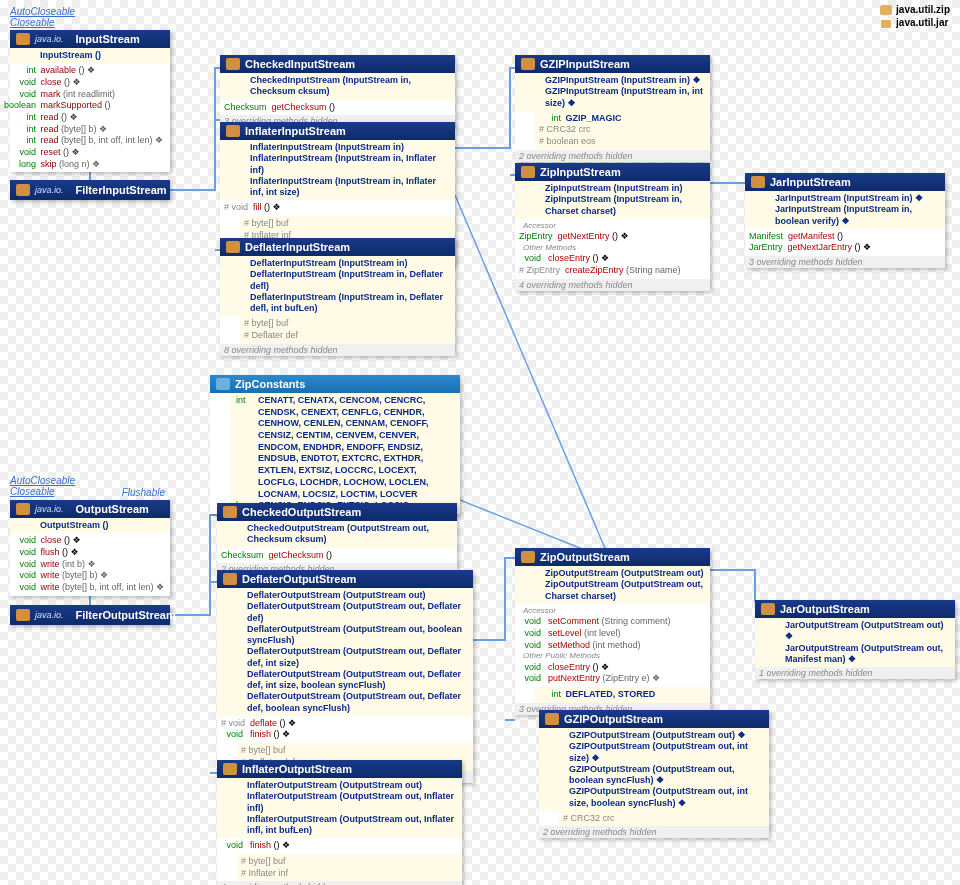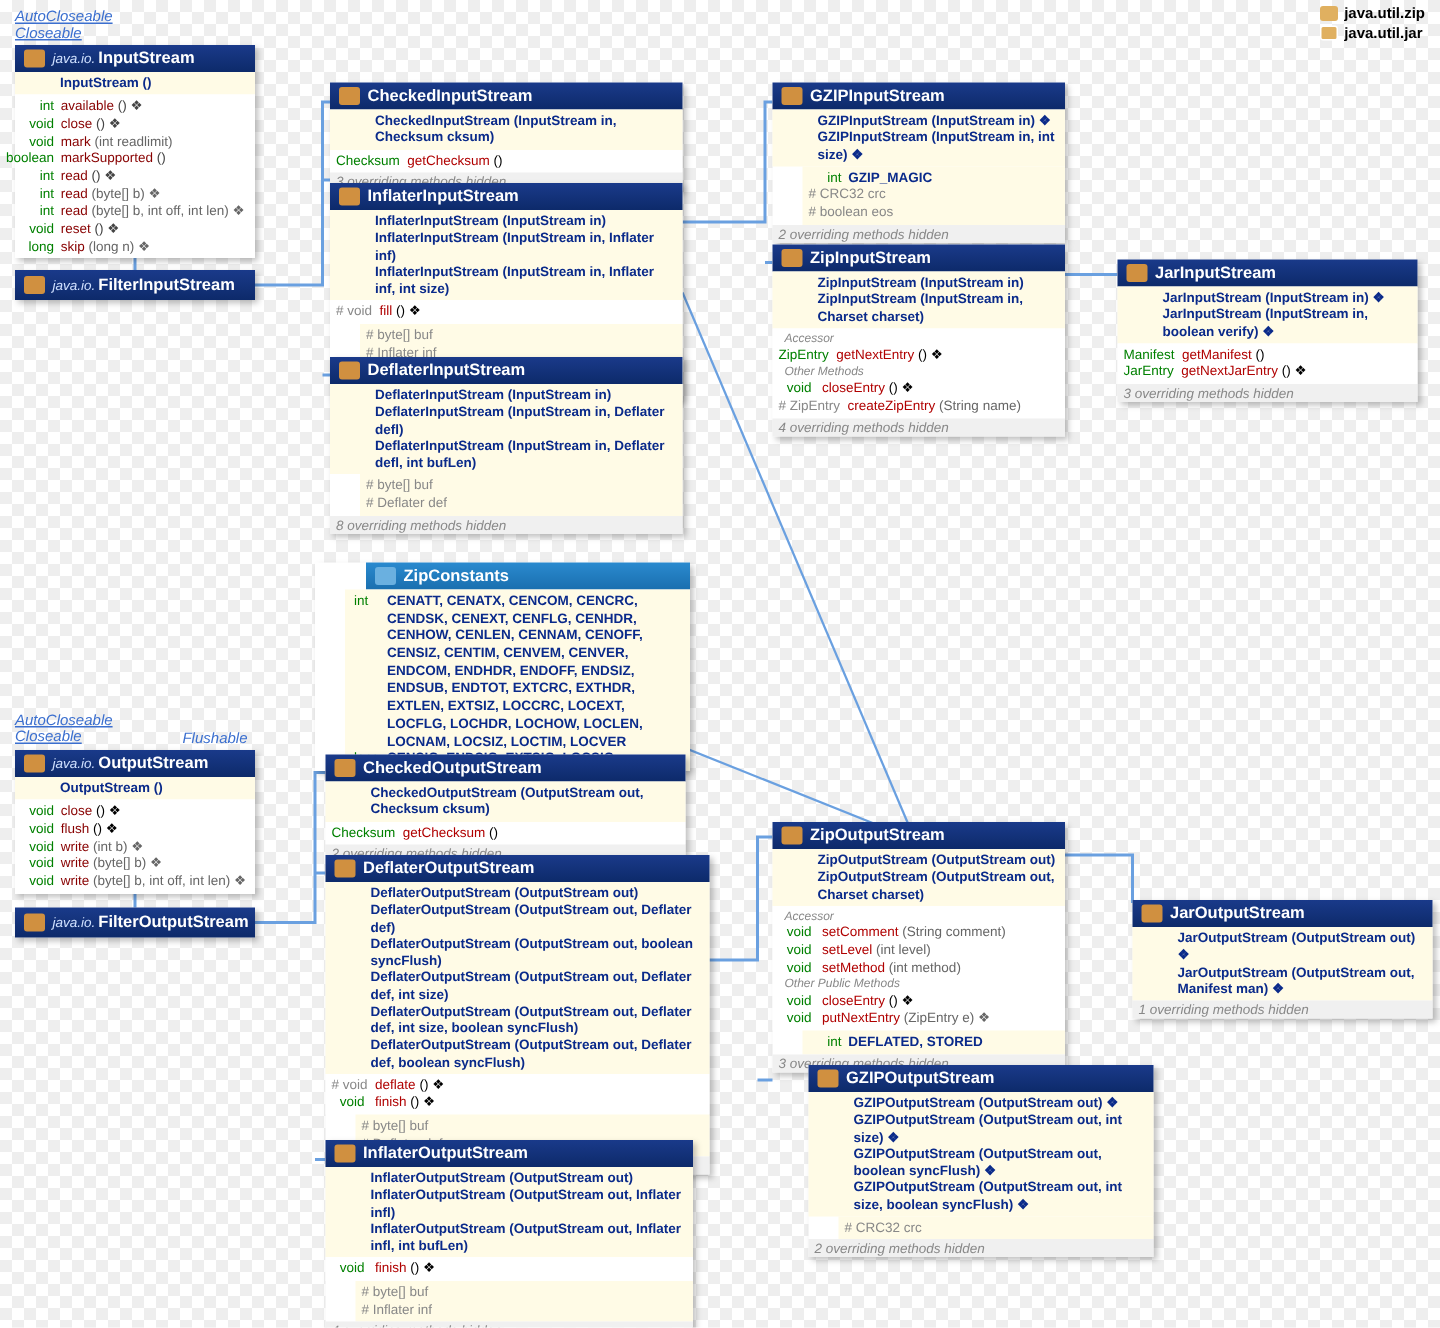--- a/index.html
+++ b/index.html
@@ -34,22 +34,22 @@
   }
   .titlebar {
     background: linear-gradient(#1a3a8a,#0d2a6a);
     color:#fff;
     font-weight:bold;
     font-size:11px;
     padding:3px 6px;
     display:flex;
     align-items:center;
   }
-  .titlebar.iface { background: linear-gradient(#2a8acf,#1a6faf); margin-left: 34px; }
-  .titlebar .pkg { font-weight:normal; font-style:italic; font-size:9px; margin-right:2px; color:#cfe0ff; }
+  .titlebar.iface { background: linear-gradient(#2a8acf,#1a6faf); }
+  .titlebar .pkg { font-weight:normal; font-style:italic; font-size:9px; margin-right:12px; color:#cfe0ff; }
   .titlebar .ic { display:inline-block; width:14px; height:12px; background:#d09040; border-radius:2px; margin-right:5px; flex-shrink:0; }
   .titlebar .ic.iface { background:#6ab0e0; }
   .titlebar.simple { padding:4px 6px; }
   .sec-ctor { background:#fffbe6; padding:2px 4px 2px 30px; line-height:1.25; }
   .sec-plain { background:#fff; padding:2px 4px 2px 4px; line-height:1.3; }
   .sec-field { background:#fffbe6; padding:2px 4px 2px 4px; line-height:1.3;margin-left:20px; }
   .sec-note { background:#f0f0f0; color:#888; font-style:italic; padding:1px 4px; }
   .sec-subhead { color:#888; font-style:italic; padding:0 4px; font-size:8px; }
   .row { white-space: normal; padding-left:26px; text-indent:-26px; }
   .t-ret { color:#008000; display:inline-block; min-width:22px; text-align:right; margin-right:2px; }

